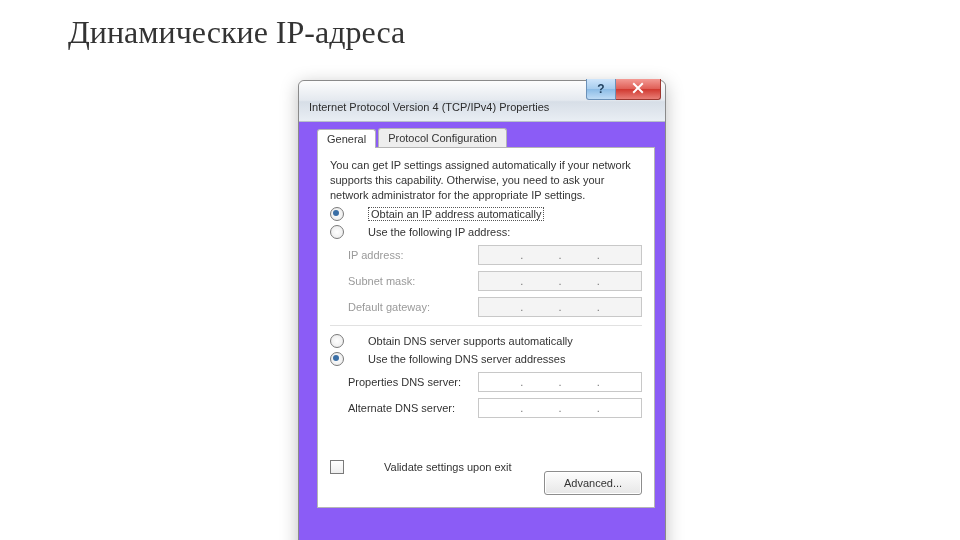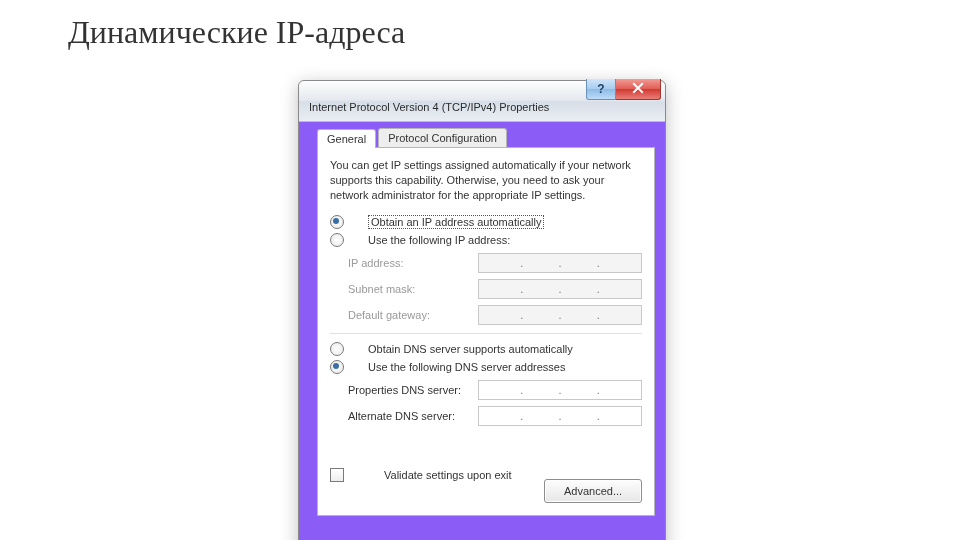--- a/index.html
+++ b/index.html
@@ -104,21 +104,21 @@
   .tabpanel {
     border: 1px solid #b5b5b5;
     border-top: none;
     background: #fff;
     padding: 10px 12px 12px 12px;
   }
   .desc {
     font-size: 11px;
     color: #333;
     line-height: 1.35;
-    margin-bottom: 12px;
+    margin-bottom: 4px;
   }
   .radio-row {
     display: flex;
     align-items: center;
     gap: 24px;
     margin: 4px 0;
   }
   .radio {
     width: 12px; height: 12px;
     border-radius: 50%;

